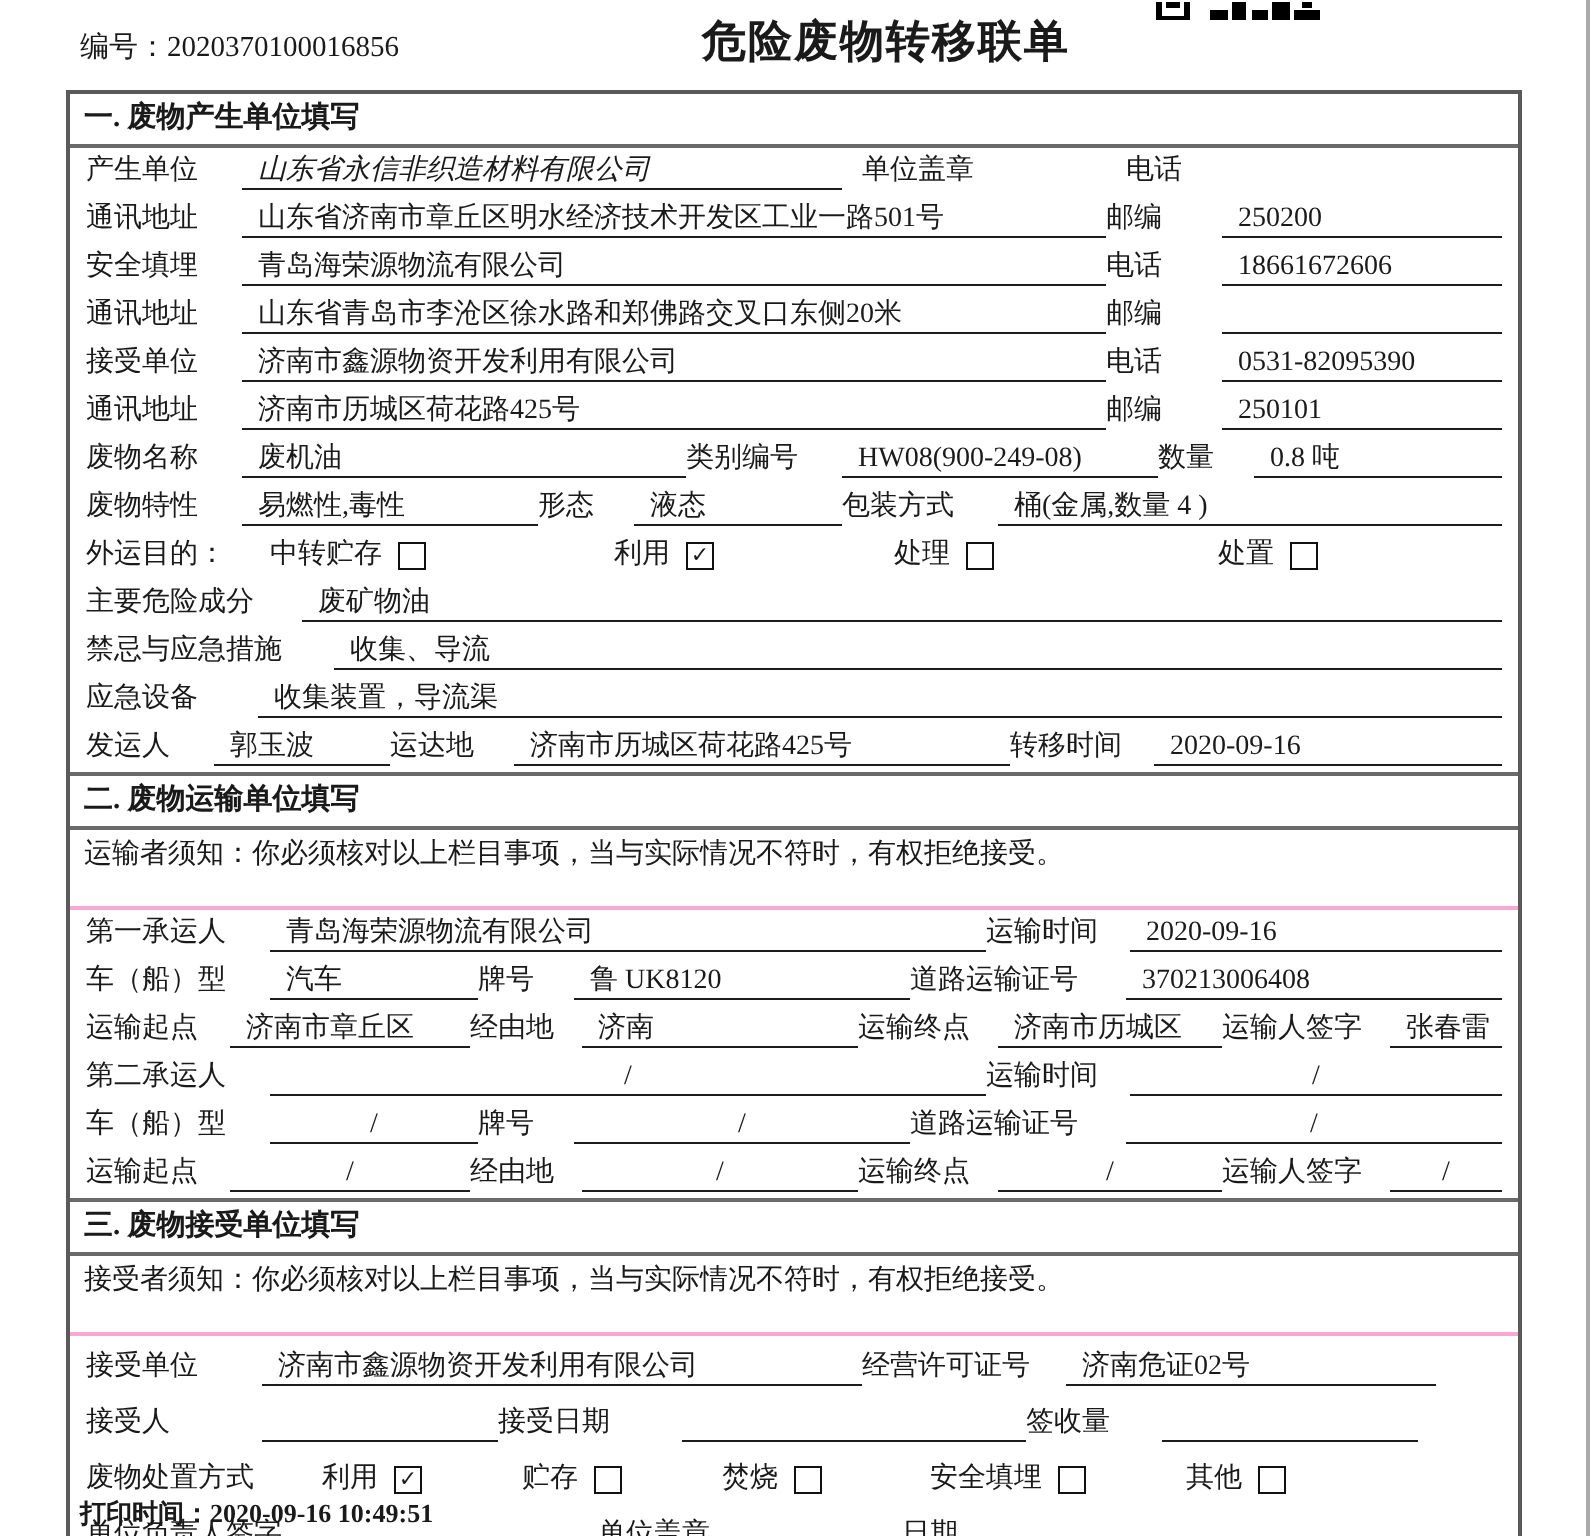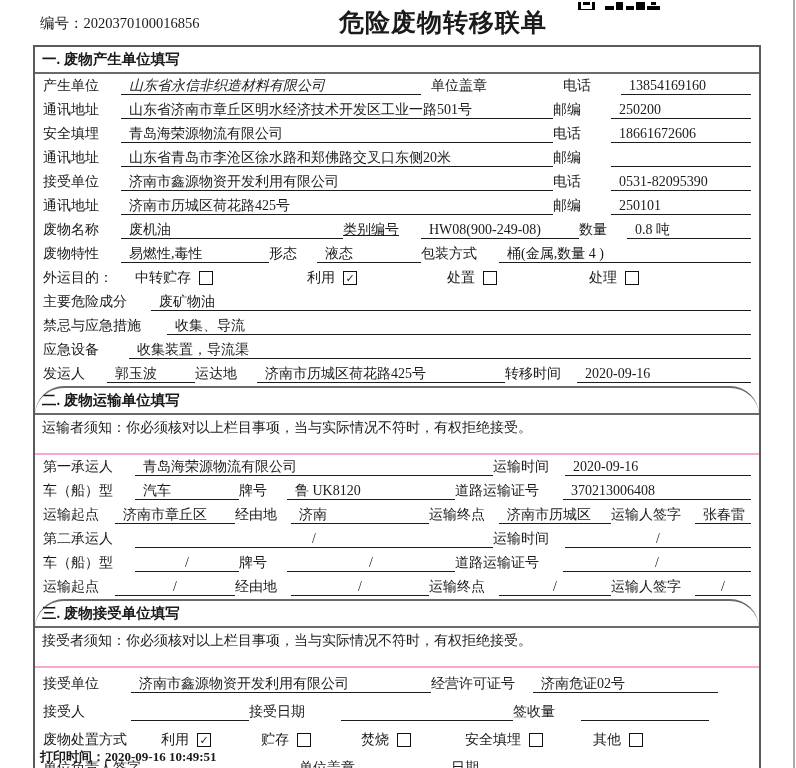--- a/index.html
+++ b/index.html
@@ -6,25 +6,25 @@
   body{
     width:796px;height:768px;overflow:hidden;background:#ffffff;
     font-family:"Liberation Serif","DejaVu Serif",serif;
     color:#1a1a1a;position:relative;font-size:14px;
   }
   .edge-line{position:absolute;top:0;bottom:0;right:1px;width:2px;background:#ababab;}
   
   .hdr{position:relative;height:45px;}
   .serial{position:absolute;left:40px;top:14px;font-size:14.5px;white-space:nowrap;}
   .doc-title{position:absolute;left:90px;right:0;top:6px;text-align:center;
-    font-size:25px;font-weight:700;letter-spacing:1px;white-space:nowrap;}
+    font-size:22px;font-weight:700;letter-spacing:1px;white-space:nowrap;}
   .qr{position:absolute;left:578px;top:0;width:82px;height:10px;overflow:hidden;}
   
   .tbl{position:absolute;left:33px;top:45px;width:724px;border:2px solid #5a5a5a;background:#fff;}
-  .section{border-top:2px solid #6a6a6a;border-radius:29px;}
+  .section{border-top:2px solid #6a6a6a;}
   .section:first-child{border-top:none;}
   .sec-header{height:24px;line-height:22px;padding:1px 7px 0 7px;font-weight:700;
     font-size:14.5px;border-bottom:2px solid #6a6a6a;white-space:nowrap;}
   .notice-row{height:25px;line-height:23px;padding:1px 7px 12px 7px;
     border-bottom:2px solid #f9a8d4;white-space:nowrap;}
   .row{display:flex;align-items:flex-end;height:24px;padding:0 8px 3px 8px;box-sizing:border-box;}
   .row.tall{height:28px;}
   .lbl,.txt,.val,.chk{flex:none;white-space:nowrap;overflow:hidden;}
   .lbl{line-height:19px;}
   .txt{line-height:19px;padding-left:10px;}
@@ -64,21 +64,20 @@
 </div>
 
 <div class="tbl" id="form-table">
     <div class="section">
       <div class="sec-header">一. 废物产生单位填写</div>
       <div class="row">
         <span class="lbl" style="width: 78px;">产生单位</span>
         <span class="val" style="width: 300px; font-style: italic;">山东省永信非织造材料有限公司</span>
         <span class="txt" style="width: 132px;">单位盖章</span>
         <span class="lbl" style="width: 58px;">电话</span>
-        <span class="val flex">13854169160</span>
       </div>
       <div class="row">
         <span class="lbl" style="width: 78px;">通讯地址</span>
         <span class="val" style="width: 432px;">山东省济南市章丘区明水经济技术开发区工业一路501号</span>
         <span class="lbl" style="width: 58px;">邮编</span>
         <span class="val flex">250200</span>
       </div>
       <div class="row">
         <span class="lbl" style="width: 78px;">安全填埋</span>
         <span class="val" style="width: 432px;">青岛海荣源物流有限公司</span>
@@ -99,21 +98,21 @@
       </div>
       <div class="row">
         <span class="lbl" style="width: 78px;">通讯地址</span>
         <span class="val" style="width: 432px;">济南市历城区荷花路425号</span>
         <span class="lbl" style="width: 58px;">邮编</span>
         <span class="val flex">250101</span>
       </div>
       <div class="row">
         <span class="lbl" style="width: 78px;">废物名称</span>
         <span class="val" style="width: 222px;">废机油</span>
-        <span class="lbl" style="width: 78px; text-decoration: underline;">类别编号</span>
+        <span class="lbl" style="width: 78px;">类别编号</span>
         <span class="val" style="width: 158px;">HW08(900-249-08)</span>
         <span class="lbl" style="width: 48px;">数量</span>
         <span class="val flex">0.8 吨</span>
       </div>
       <div class="row">
         <span class="lbl" style="width: 78px;">废物特性</span>
         <span class="val" style="width: 148px;">易燃性,毒性</span>
         <span class="lbl" style="width: 48px;">形态</span>
         <span class="val" style="width: 104px;">液态</span>
         <span class="lbl" style="width: 78px;">包装方式</span>
@@ -122,26 +121,26 @@
       <div class="row">
         <span class="lbl" style="width: 92px;">外运目的：</span>
         <span class="chk" style="width: 172px;">
           <span>中转贮存</span>
           <span class="box"></span>
         </span>
         <span class="chk" style="width: 140px;">
           <span>利用</span>
           <span class="box checked"></span>
         </span>
+        <span class="chk" style="width: 162px;">
+          <span>处理</span>
+          <span class="box"></span>
+        </span>
         <span class="chk flex">
           <span>处置</span>
-          <span class="box"></span>
-        </span>
-        <span class="chk" style="width: 162px;">
-          <span>处理</span>
           <span class="box"></span>
         </span>
       </div>
       <div class="row">
         <span class="lbl" style="width: 108px;">主要危险成分</span>
         <span class="val flex">废矿物油</span>
       </div>
       <div class="row">
         <span class="lbl" style="width: 124px;">禁忌与应急措施</span>
         <span class="val flex">收集、导流</span>

